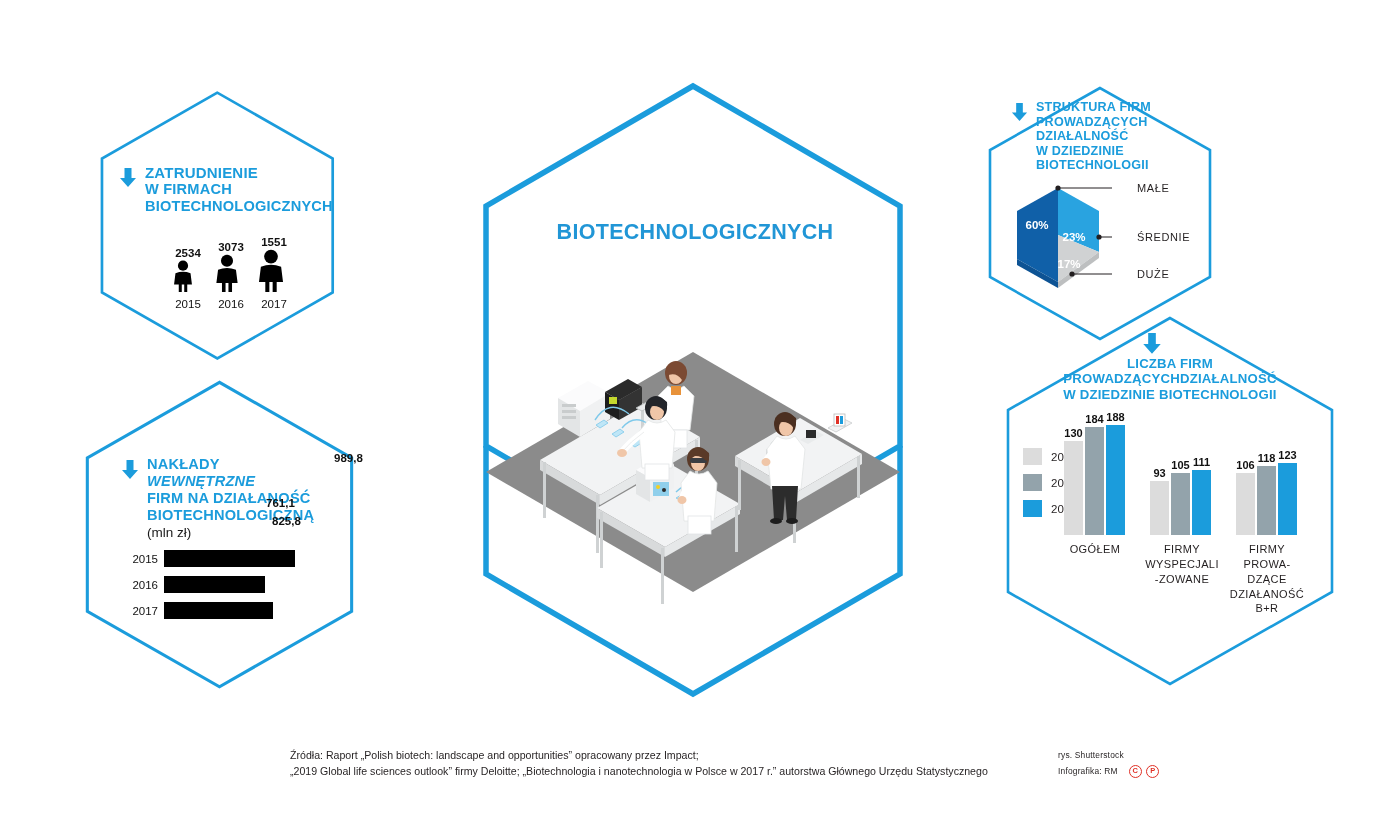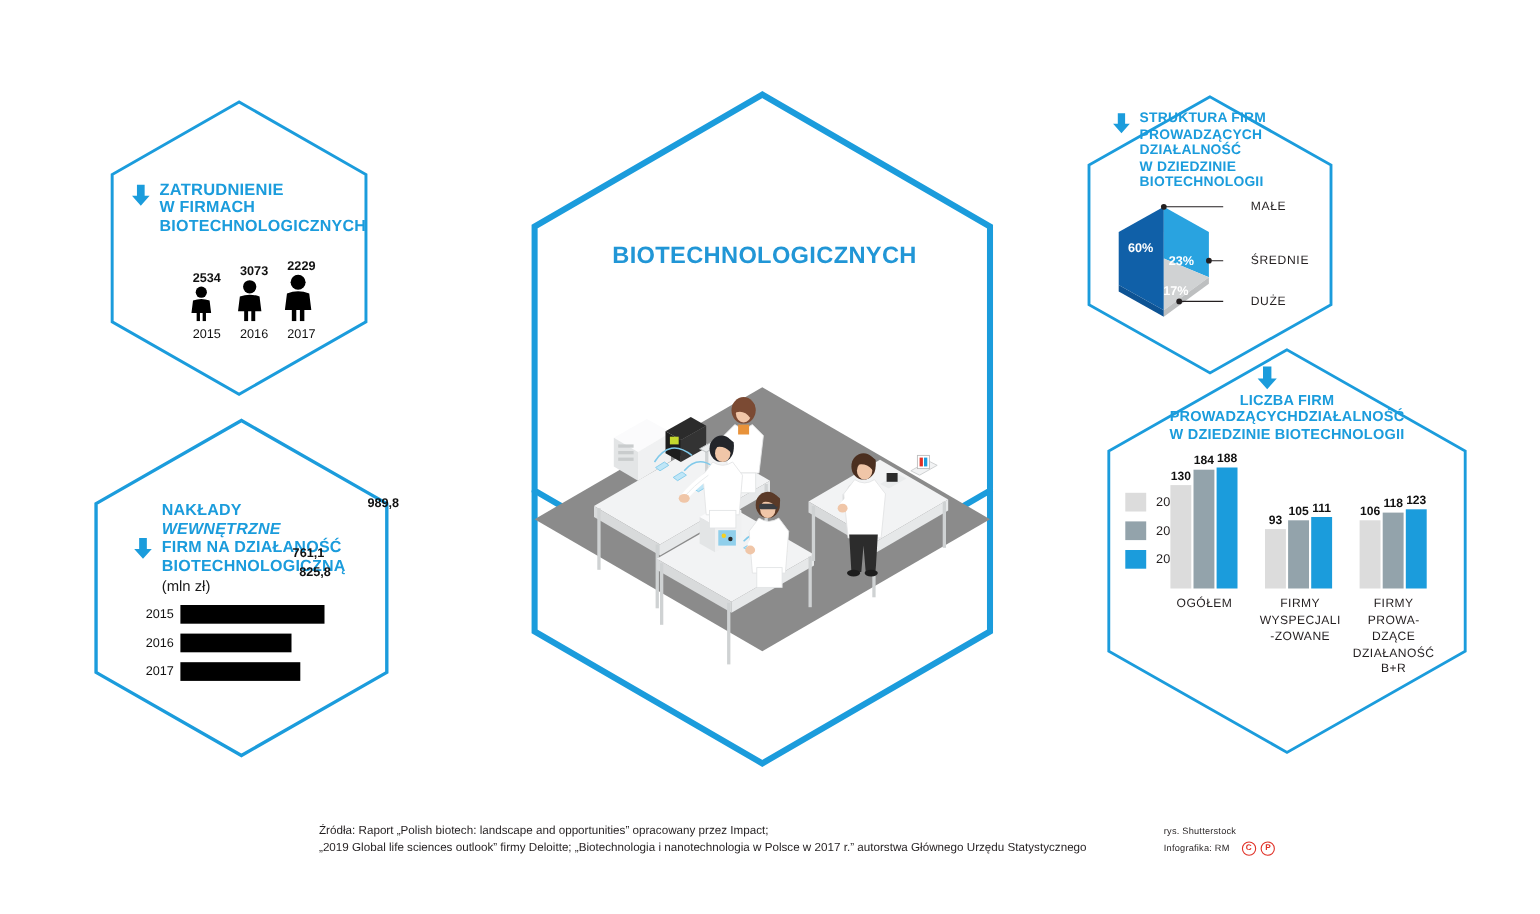--- a/index.html
+++ b/index.html
@@ -226,34 +226,34 @@
 
   <div class="abs" style="left:42px;bottom:16px;width:38px;text-align:center;">
     <div class="emp-val">3073</div>
     <svg width="30" height="38" viewBox="0 0 26 34" style="margin-top:1px;">
       <circle cx="13" cy="6" r="5.4" fill="#000"></circle>
       <path d="M5 14 q8 -3 16 0 l1.5 12 l-5 0 l0 8 l-3.2 0 l0 -8 l-2.6 0 l0 8 l-3.2 0 l0 -8 l-5 0 z" fill="#000"></path>
     </svg>
   </div>
 
   <div class="abs" style="left:84px;bottom:16px;width:40px;text-align:center;">
-    <div class="emp-val">2229</div>
+    <div class="emp-val">1551</div>
     <svg width="34" height="43" viewBox="0 0 26 34" style="margin-top:1px;">
       <circle cx="13" cy="6" r="5.4" fill="#000"></circle>
       <path d="M5 14 q8 -3 16 0 l1.5 12 l-5 0 l0 8 l-3.2 0 l0 -8 l-2.6 0 l0 8 l-3.2 0 l0 -8 l-5 0 z" fill="#000"></path>
     </svg>
   </div>
 
   <div class="abs emp-year" style="left:0px;bottom:-2px;width:36px;">2015</div>
   <div class="abs emp-year" style="left:42px;bottom:-2px;width:38px;">2016</div>
   <div class="abs emp-year" style="left:84px;bottom:-2px;width:40px;">2017</div>
 </div>
 
 <div class="abs" style="left:120px;top:456px;width:290px;">
-  <div style="display:flex;align-items:center;">
+  <div style="display:flex;align-items:flex-start;">
     <svg width="20" height="22" viewBox="0 0 20 22" style="margin-right:7px;margin-top:3px;flex:none;">
       <path d="M6.5 1 h7 v10 h4.5 l-8 9 l-8 -9 h4.5 z" fill="#1b9cdc"></path>
     </svg>
     <div>
       <div class="panel-title" style="font-size:14.6px;">NAKŁADY</div>
       <div class="panel-title" style="font-size:14.6px;font-style:italic;">WEWNĘTRZNE</div>
       <div class="panel-title" style="font-size:14.6px;">FIRM NA DZIAŁANOŚĆ</div>
       <div class="panel-title" style="font-size:14.6px;">BIOTECHNOLOGICZNĄ</div>
       <div class="mln" style="margin-top:1px;">(mln zł)</div>
     </div>

